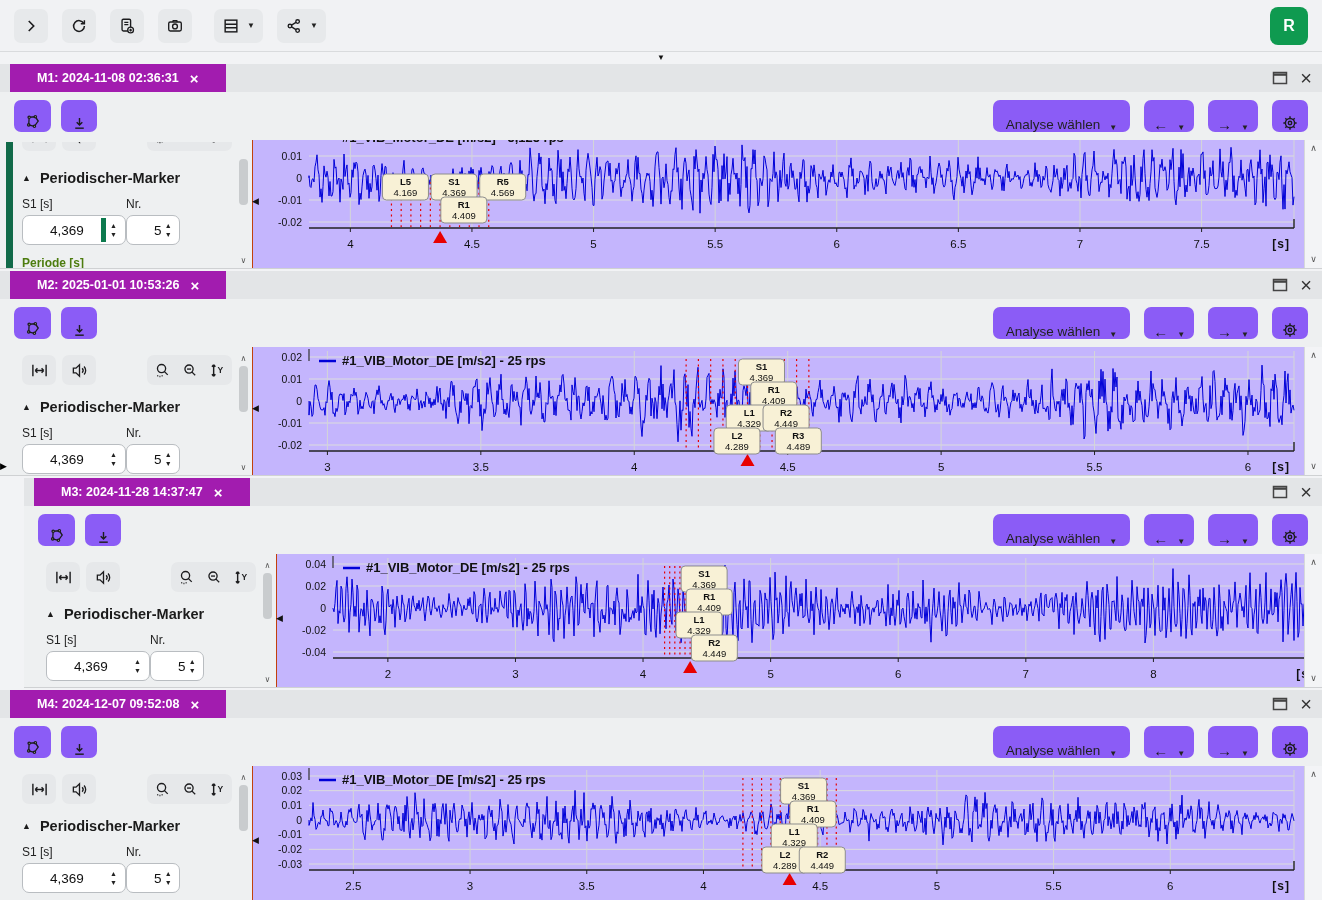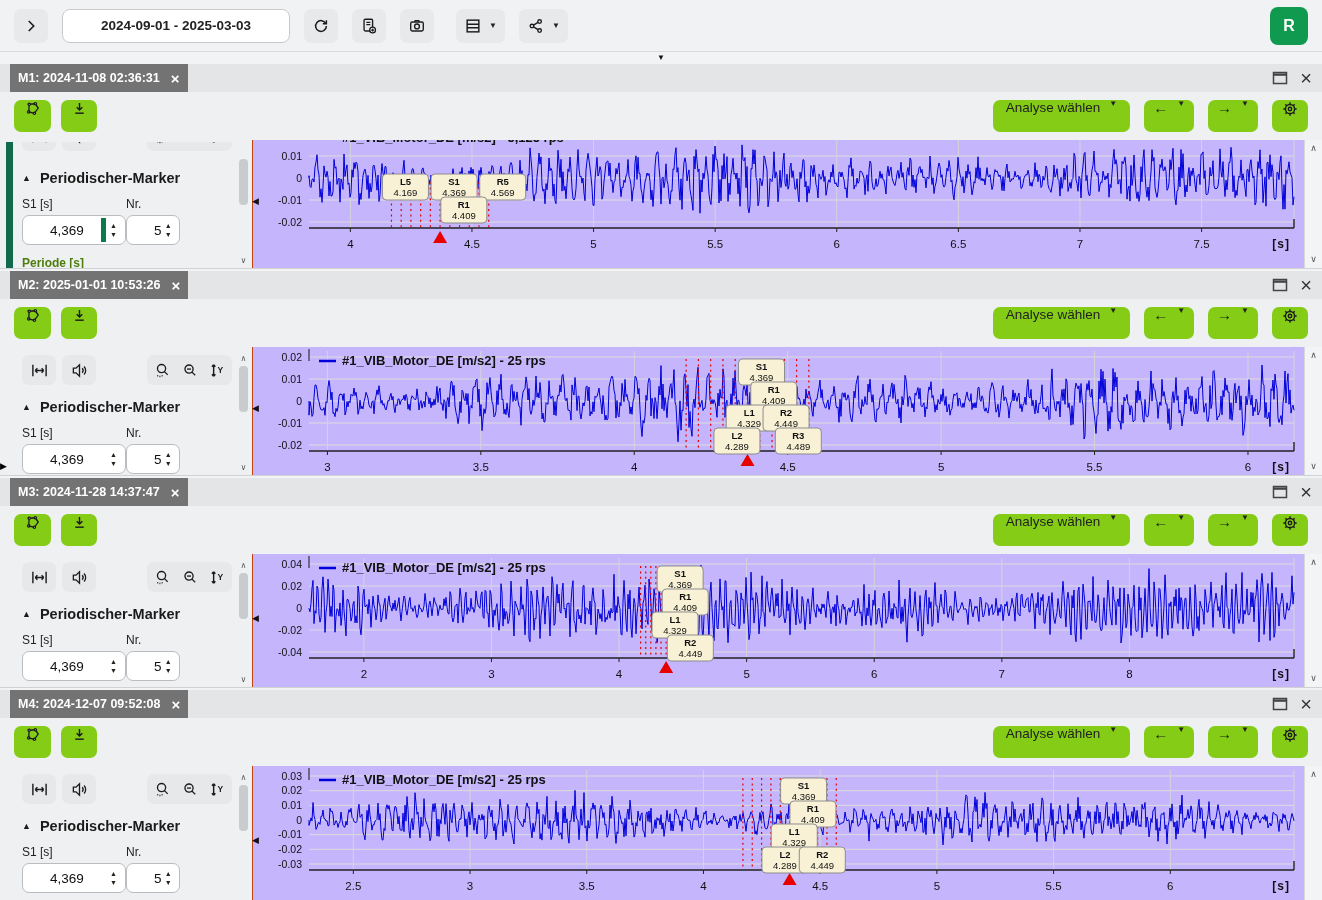--- a/index.html
+++ b/index.html
@@ -18,28 +18,28 @@
   .caret{font-size:8px;line-height:1;color:#222}
   .avatar{margin-left:auto;width:38px;height:38px;border-radius:8px;background:#0f9a50;color:#fff;
           font-weight:bold;font-size:16px;display:flex;align-items:center;justify-content:center;
           border:none;cursor:pointer}
   .collapse-strip{height:12px;display:flex;align-items:center;justify-content:center}
   .tri{font-size:8px;line-height:1;color:#111;cursor:pointer}
   .left-expand{position:absolute;left:0;top:461px;font-size:9px;color:#000;cursor:pointer;z-index:5}
   
   .panel{margin-bottom:2px;background:#eef0f1;border-bottom:1px solid #cfd1d3;overflow:hidden}
   .phead{height:28px;background:#e3e5e7;display:flex;align-items:center}
-  .tab{margin-left:10px;height:28px;background:#737373;color:#fff;display:inline-flex;align-items:center;
-       padding:0 8px;gap:11px;font-size:12.5px;font-weight:bold;cursor:pointer}
+  .tab{margin-left:10px;height:28px;background:#a21caf;color:#fff;display:inline-flex;align-items:center;
+       padding:0 27px;gap:11px;font-size:12.5px;font-weight:bold;cursor:pointer}
   .tab-close{font-size:15px;font-weight:bold;line-height:1;cursor:pointer}
   .phead-right{margin-left:auto;display:flex;align-items:center;gap:12px;padding-right:10px}
   .close-ic{font-size:20px;color:#333;line-height:1;cursor:pointer}
   .ptoolbar{height:48px;display:flex;align-items:center;gap:10px;padding:0 14px}
-  .pbtn{height:32px;min-width:36px;border:none;border-radius:7px;background:#84cc16;
-        display:inline-flex;align-items:flex-start;justify-content:center;gap:9px;padding:0 9px;cursor:pointer}
+  .pbtn{height:32px;min-width:36px;border:none;border-radius:7px;background:#8b5cf6;
+        display:inline-flex;align-items:flex-end;justify-content:center;gap:9px;padding:0 9px;cursor:pointer}
   .ptool-right{margin-left:auto;display:flex;align-items:center;gap:14px}
   .analyse{padding:0 13px;font-size:13.5px;color:#222}
   .arrglyph{font-size:15px;line-height:1;color:#1b1b1b}
   .pbody{display:flex;height:calc(100% - 76px);position:relative}
   
   .sidebar{width:252px;flex:none;position:relative;padding:0 20px 0 22px}
   .icons-row{margin-top:8px;height:32px;display:flex;gap:6px;align-items:flex-start}
   .sbtn{width:34px;height:30px;border:none;border-radius:7px;background:#e6e8ea;
         display:inline-flex;align-items:center;justify-content:center;cursor:pointer}
   .zoom-group{margin-left:auto;height:30px;background:#e6e8ea;border-radius:7px;display:flex;
@@ -85,21 +85,20 @@
 <body>
 
 <div class="app">
 
   <div class="topbar">
     <button class="tbtn">
       <svg width="18" height="18" viewBox="0 0 20 20" fill="none" stroke="#1c1c1e" stroke-width="1.8">
           <path d="M7.5 4.5 L13 10 L7.5 15.5"></path>
         </svg>
     </button>
-    <div class="datefield">2024-09-01  -  2025-03-03</div>
     <button class="tbtn">
       <svg width="18" height="18" viewBox="0 0 20 20" fill="none" stroke="#1c1c1e" stroke-width="1.7">
         <path d="M15.3 7.2a6 6 0 1 0 .7 2.8"></path>
           <path d="M16 3.5v4h-4" stroke-width="1.6"></path>
         </svg>
     </button>
     <button class="tbtn">
       <svg width="18" height="18" viewBox="0 0 20 20" fill="none" stroke="#1c1c1e" stroke-width="1.5">
         <rect x="4.5" y="2.5" width="9.5" height="13" rx="1.5"></rect>
           <path d="M7 6h4.5M7 8.5h4.5"></path>
@@ -573,21 +572,21 @@
             </svg>
       </div>
 
       <div class="vscroll">
         <span class="sarr">∧</span>
         <span class="sarr">∨</span>
       </div>
     </div>
   </div>
 
-  <div class="panel" style="height: 210px;">
+  <div class="panel" style="height: 210px; margin-left: 24px;">
     <div class="phead">
       <div class="tab">
         <span>M3: 2024-11-28 14:37:47</span>
         <span class="tab-close">×</span>
       </div>
       <div class="phead-right">
         <svg width="16" height="14" viewBox="0 0 16 14" fill="none" stroke="#444" stroke-width="1.5" style="cursor:pointer">
           <rect x="1.5" y="1.5" width="13" height="11"></rect>
               <path d="M1.5 3.6h13" stroke-width="2.4"></path>
             </svg>

